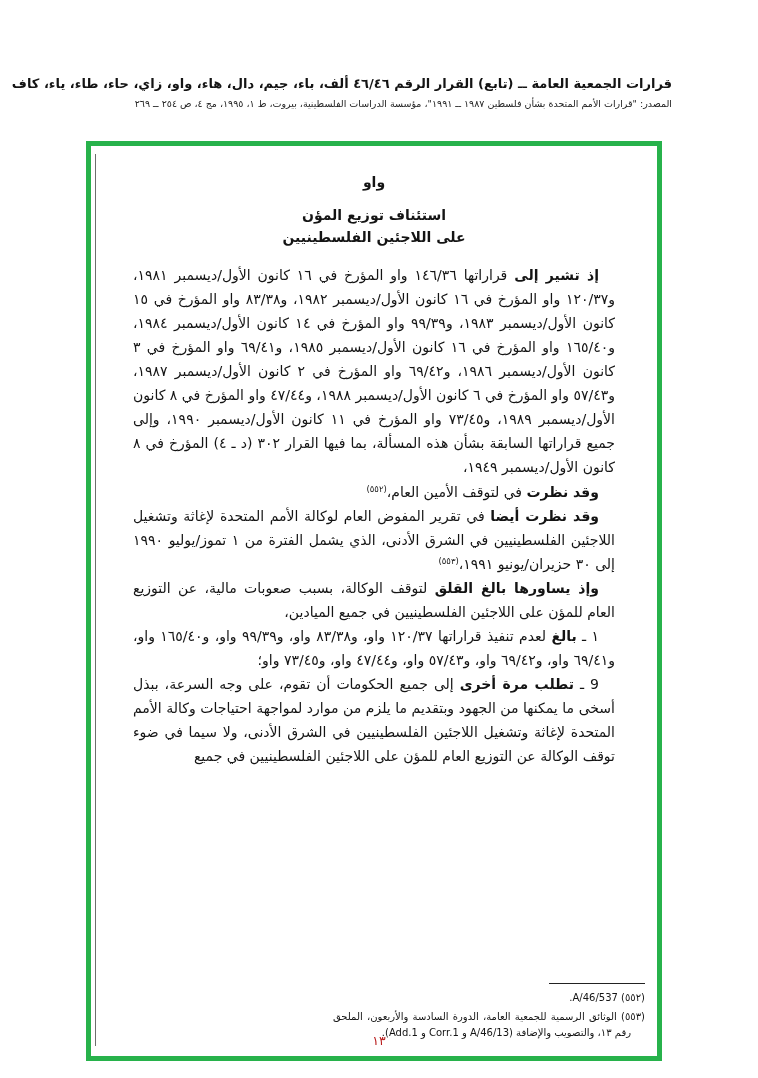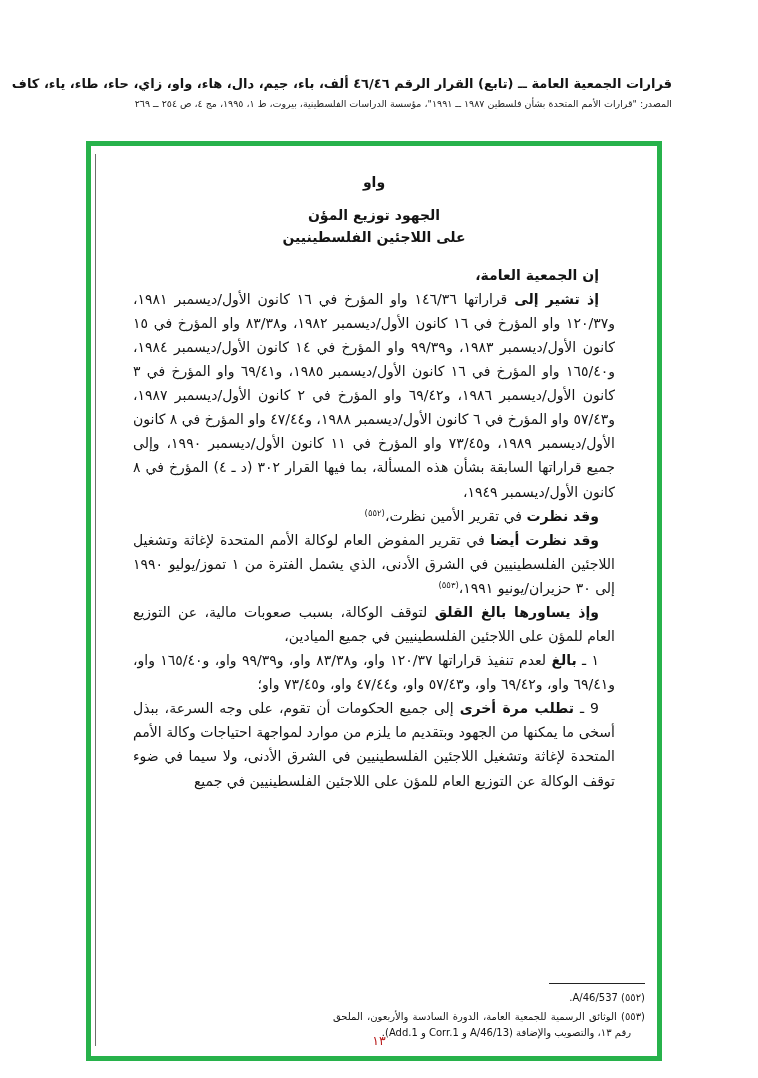--- a/index.html
+++ b/index.html
@@ -129,29 +129,28 @@
     <div class="header-source">المصدر: "قرارات الأمم المتحدة بشأن فلسطين ١٩٨٧ ــ ١٩٩١"، مؤسسة الدراسات الفلسطينية، بيروت، ط ١، ١٩٩٥، مج ٤، ص ٢٥٤ ــ ٢٦٩</div>
   </header>
 
   <section class="green-frame">
     <span class="edge-line"></span>
     <div class="doc-content">
 
       <div class="section-letter">واو</div>
 
       <div class="doc-title">
-        <div>الجهود توزيع المؤن</div>
+        <div>استئناف توزيع المؤن</div>
         <div>على اللاجئين الفلسطينيين</div>
       </div>
 
-      <p class="body-par"><b>إن الجمعية العامة،</b></p>
 
       <p class="body-par"><b>إذ تشير إلى</b><span> قراراتها ١٤٦/٣٦ واو المؤرخ في ١٦ كانون الأول/ديسمبر ١٩٨١، و١٢٠/٣٧ واو المؤرخ في ١٦ كانون الأول/ديسمبر ١٩٨٢، و٨٣/٣٨ واو المؤرخ في ١٥ كانون الأول/ديسمبر ١٩٨٣، و٩٩/٣٩ واو المؤرخ في ١٤ كانون الأول/ديسمبر ١٩٨٤، و١٦٥/٤٠ واو المؤرخ في ١٦ كانون الأول/ديسمبر ١٩٨٥، و٦٩/٤١ واو المؤرخ في ٣ كانون الأول/ديسمبر ١٩٨٦، و٦٩/٤٢ واو المؤرخ في ٢ كانون الأول/ديسمبر ١٩٨٧، و٥٧/٤٣ واو المؤرخ في ٦ كانون الأول/ديسمبر ١٩٨٨، و٤٧/٤٤ واو المؤرخ في ٨ كانون الأول/ديسمبر ١٩٨٩، و٧٣/٤٥ واو المؤرخ في ١١ كانون الأول/ديسمبر ١٩٩٠، وإلى جميع قراراتها السابقة بشأن هذه المسألة، بما فيها القرار ٣٠٢ (د ـ ٤) المؤرخ في ٨ كانون الأول/ديسمبر ١٩٤٩،</span></p>
 
-      <p class="body-par"><b>وقد نظرت</b><span> في تقرير الأمين نظرت،</span><sup class="fn-ref">(٥٥٢)</sup></p>
+      <p class="body-par"><b>وقد نظرت</b><span> في لتوقف الأمين العام،</span><sup class="fn-ref">(٥٥٢)</sup></p>
 
       <p class="body-par"><b>وقد نظرت أيضا</b><span> في تقرير المفوض العام لوكالة الأمم المتحدة لإغاثة وتشغيل اللاجئين الفلسطينيين في الشرق الأدنى، الذي يشمل الفترة من ١ تموز/يوليو ١٩٩٠ إلى ٣٠ حزيران/يونيو ١٩٩١،</span><sup class="fn-ref">(٥٥٣)</sup></p>
 
       <p class="body-par"><b>وإذ يساورها بالغ القلق</b><span> لتوقف الوكالة، بسبب صعوبات مالية، عن التوزيع العام للمؤن على اللاجئين الفلسطينيين في جميع الميادين،</span></p>
 
       <p class="body-par"><span>١ ـ </span><b>بالغ</b><span> لعدم تنفيذ قراراتها ١٢٠/٣٧ واو، و٨٣/٣٨ واو، و٩٩/٣٩ واو، و١٦٥/٤٠ واو، و٦٩/٤١ واو، و٦٩/٤٢ واو، و٥٧/٤٣ واو، و٤٧/٤٤ واو، و٧٣/٤٥ واو؛</span></p>
 
       <p class="body-par"><span>9 ـ </span><b>تطلب مرة أخرى</b><span> إلى جميع الحكومات أن تقوم، على وجه السرعة، ببذل أسخى ما يمكنها من الجهود وبتقديم ما يلزم من موارد لمواجهة احتياجات وكالة الأمم المتحدة لإغاثة وتشغيل اللاجئين الفلسطينيين في الشرق الأدنى، ولا سيما في ضوء توقف الوكالة عن التوزيع العام للمؤن على اللاجئين الفلسطينيين في جميع</span></p>
 
       <div class="footnotes">

